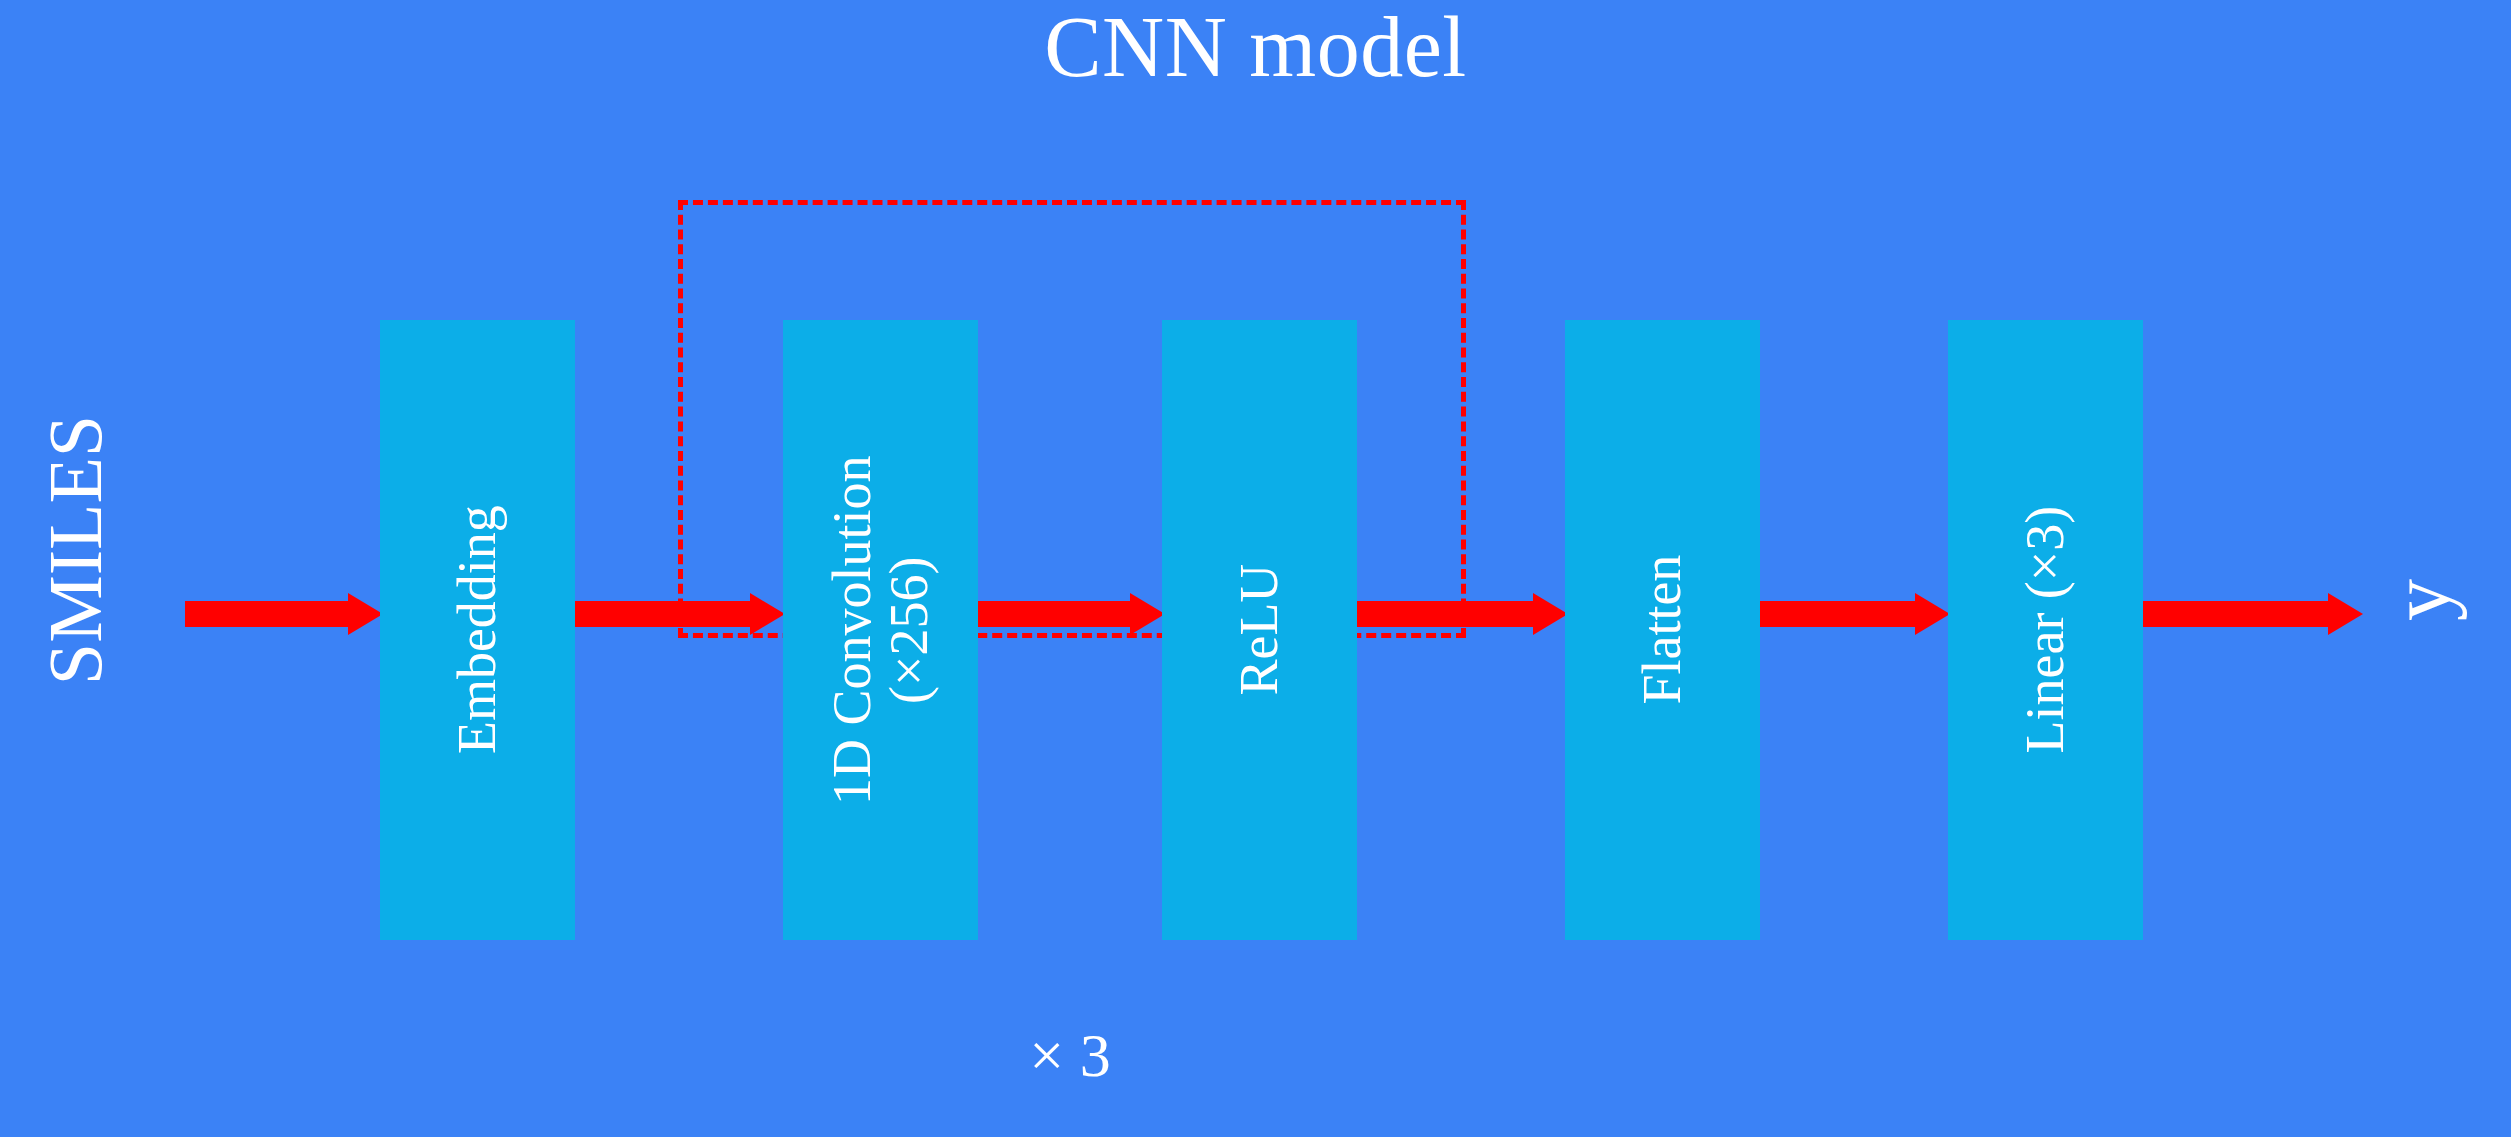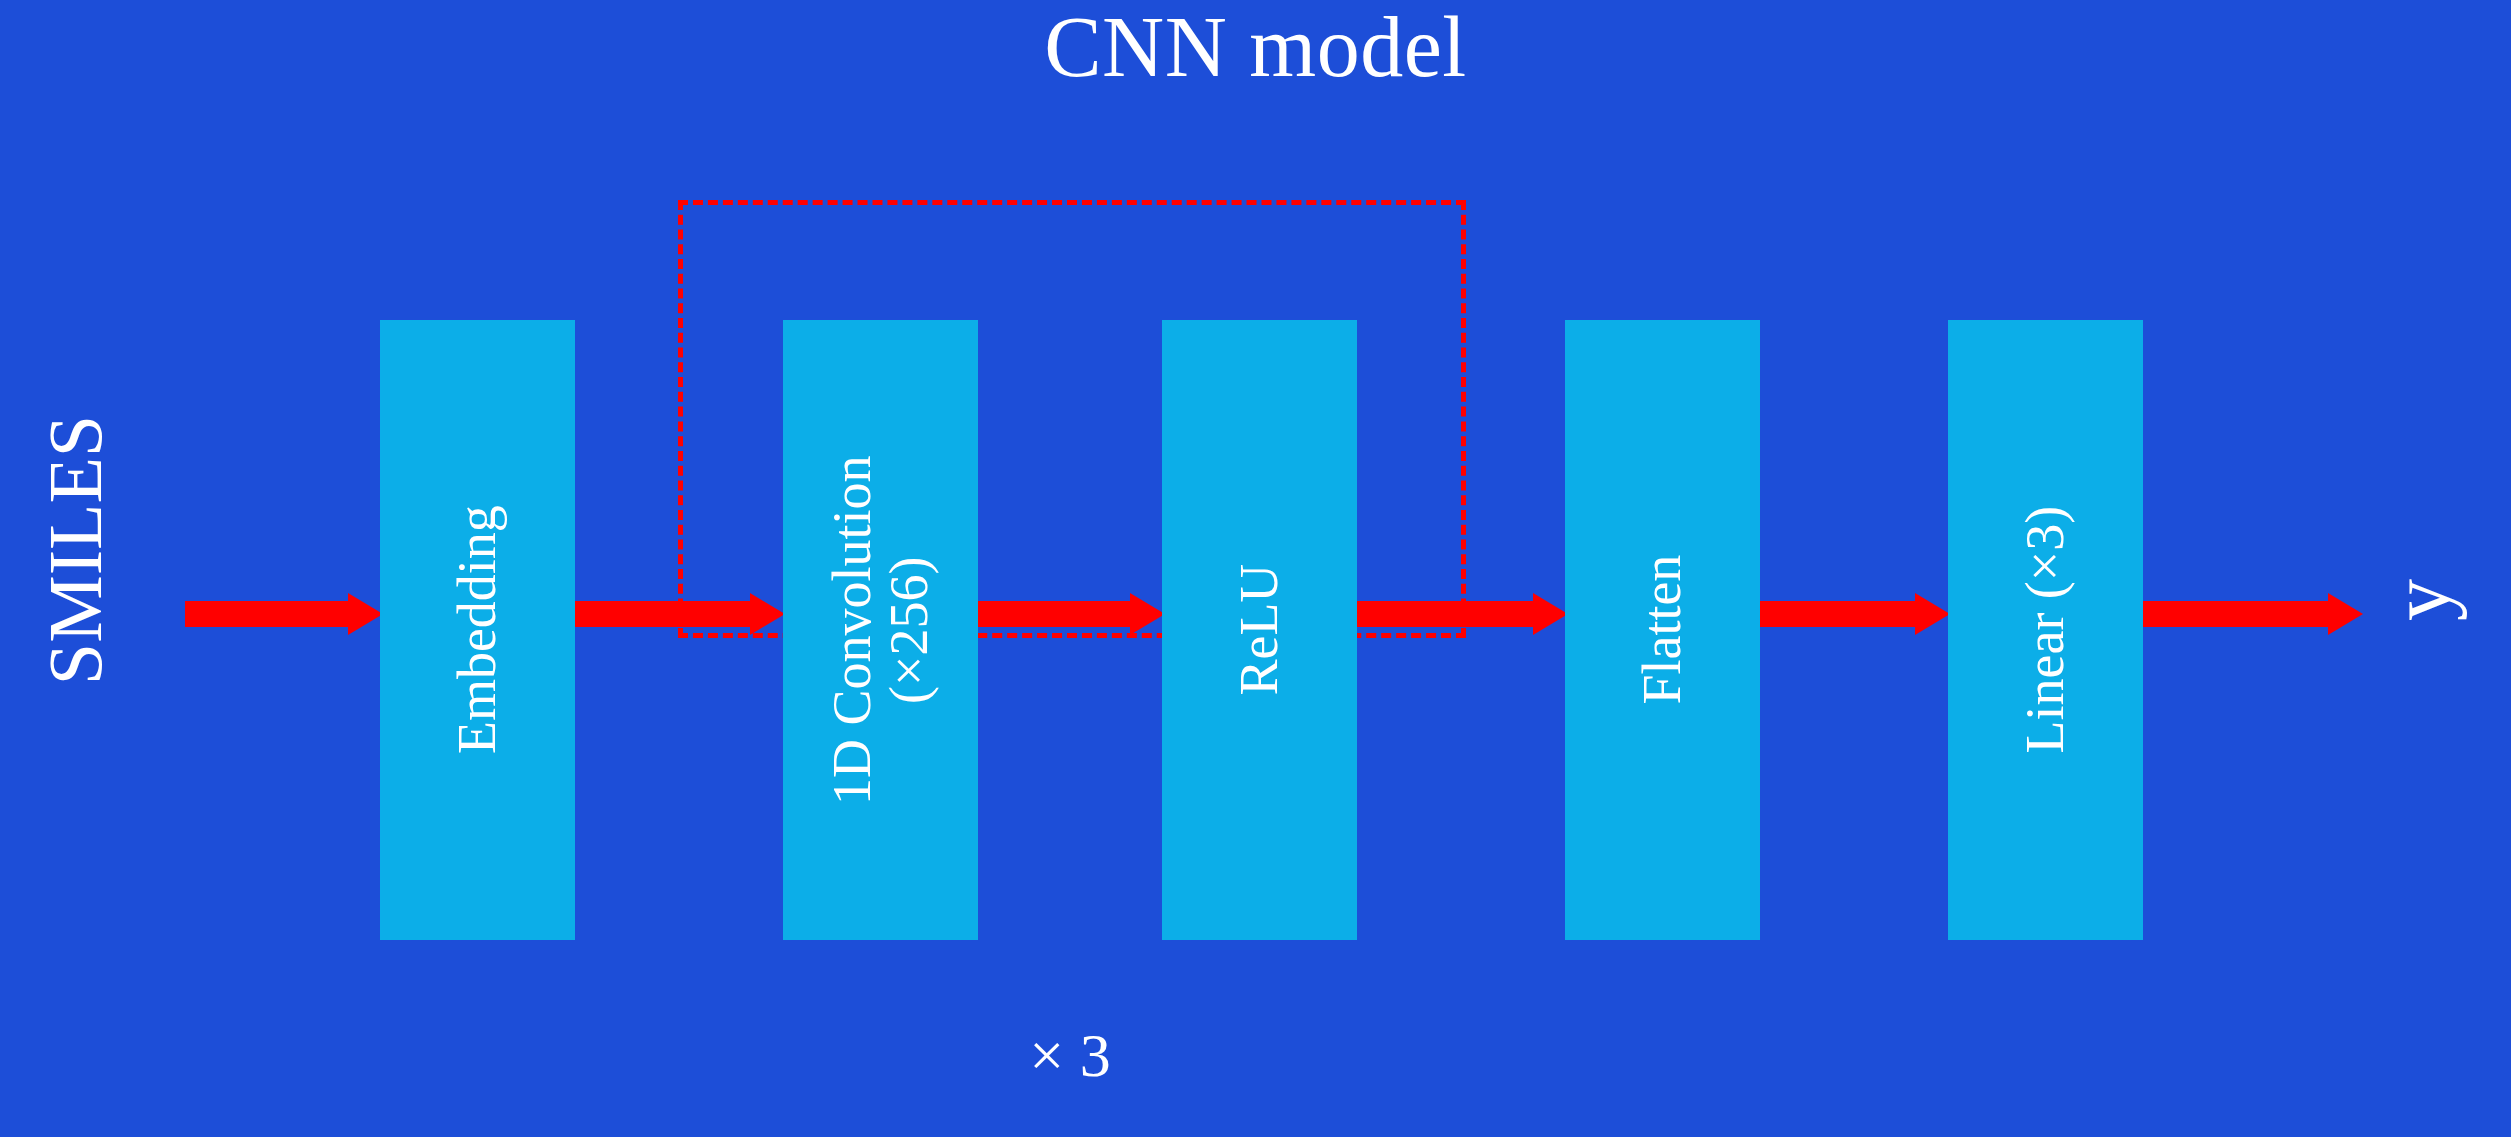--- a/index.html
+++ b/index.html
@@ -7,21 +7,21 @@
     padding: 0;
     background: #000000;
   }
   body {
     font-family: "Liberation Serif", "DejaVu Serif", serif;
   }
   #canvas {
     position: relative;
     width: 2511px;
     height: 1137px;
-    background: #1d4ed8;
+    background: #3b82f6;
     overflow: hidden;
   }
 
   
   .title {
     position: absolute;
     left: 0;
     top: 2px;
     width: 100%;
     text-align: center;

